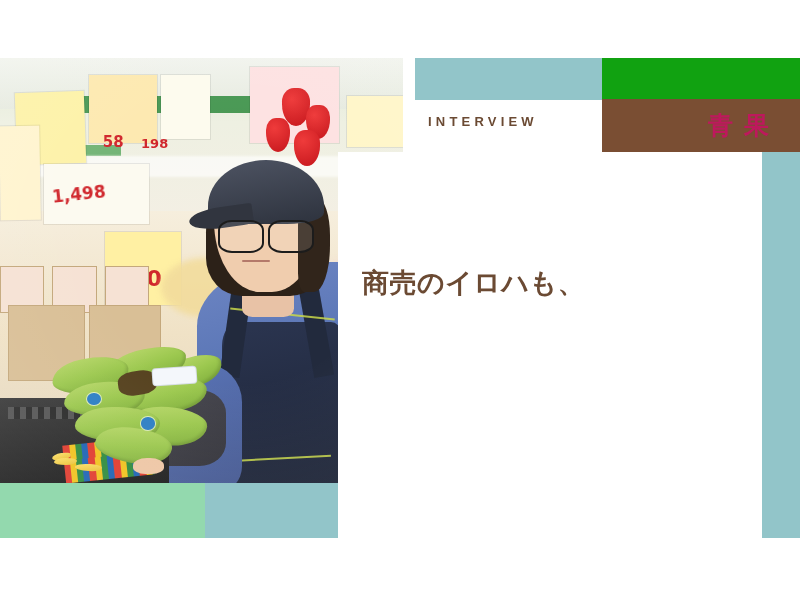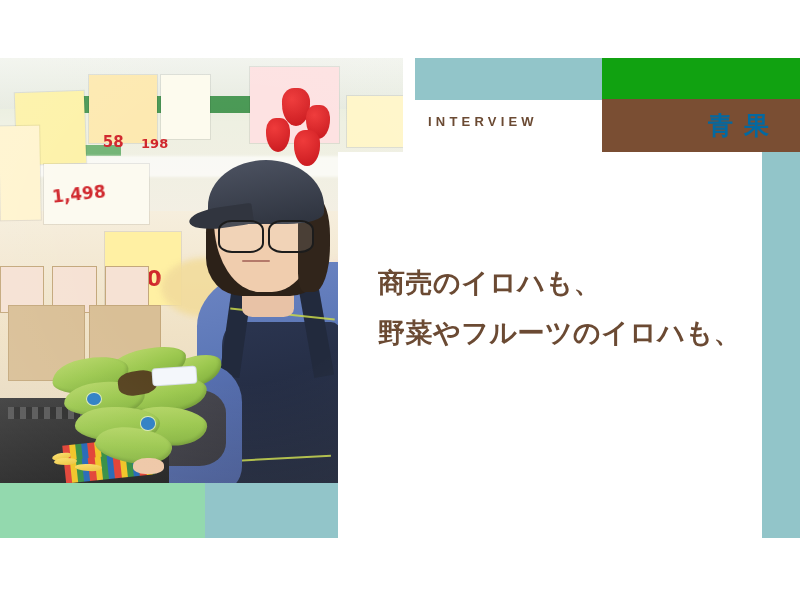--- a/index.html
+++ b/index.html
@@ -297,21 +297,21 @@
   }
   .quote {
     position: absolute; left: 362px; top: 258px; width: 400px;
     color: #6b4a33;
     font-size: 27px;
     font-weight: 700;
     line-height: 1.86;
     letter-spacing: .5px;
     white-space: nowrap;
   }
-  .quote .ln { display: block; margin-left: 16px; }
+  .quote .ln { display: block; }
 </style>
 </head>
 <body>
 
 <div id="stage" style="background: rgb(255, 255, 255);">
 
   <div class="photo-wrap">
     <div class="photo-scene">
       <div class="bg-shelf-top"></div>
       <div class="bg-shelf-bottom"></div>
@@ -402,20 +402,19 @@
   </div>
 
   <div class="band-teal-top" style="background: rgb(146, 197, 201);"></div>
   <div class="block-green" style="background: rgb(17, 162, 17);"></div>
   <div class="bar-brown" style="background: rgb(122, 78, 51);"></div>
   <div class="bar-teal-right" style="background: rgb(146, 197, 201);"></div>
   <div class="block-mint-bottom" style="background: rgb(147, 217, 174);"></div>
   <div class="block-teal-bottom" style="background: rgb(146, 197, 201);"></div>
 
   <div class="kicker" style="color: rgb(107, 74, 51);">INTERVIEW</div>
-  <div class="tag-label" style="color: #0369a1;">青果</div>
+  <div class="tag-label" style="color: #be185d;">青果</div>
 
   <div class="quote" style="color: rgb(107, 74, 51);">
     <span class="ln">商売のイロハも、</span>
-    <span class="ln">野菜やフルーツのイロハも、</span>
   </div>
 
 </div>
 
 </body></html>

